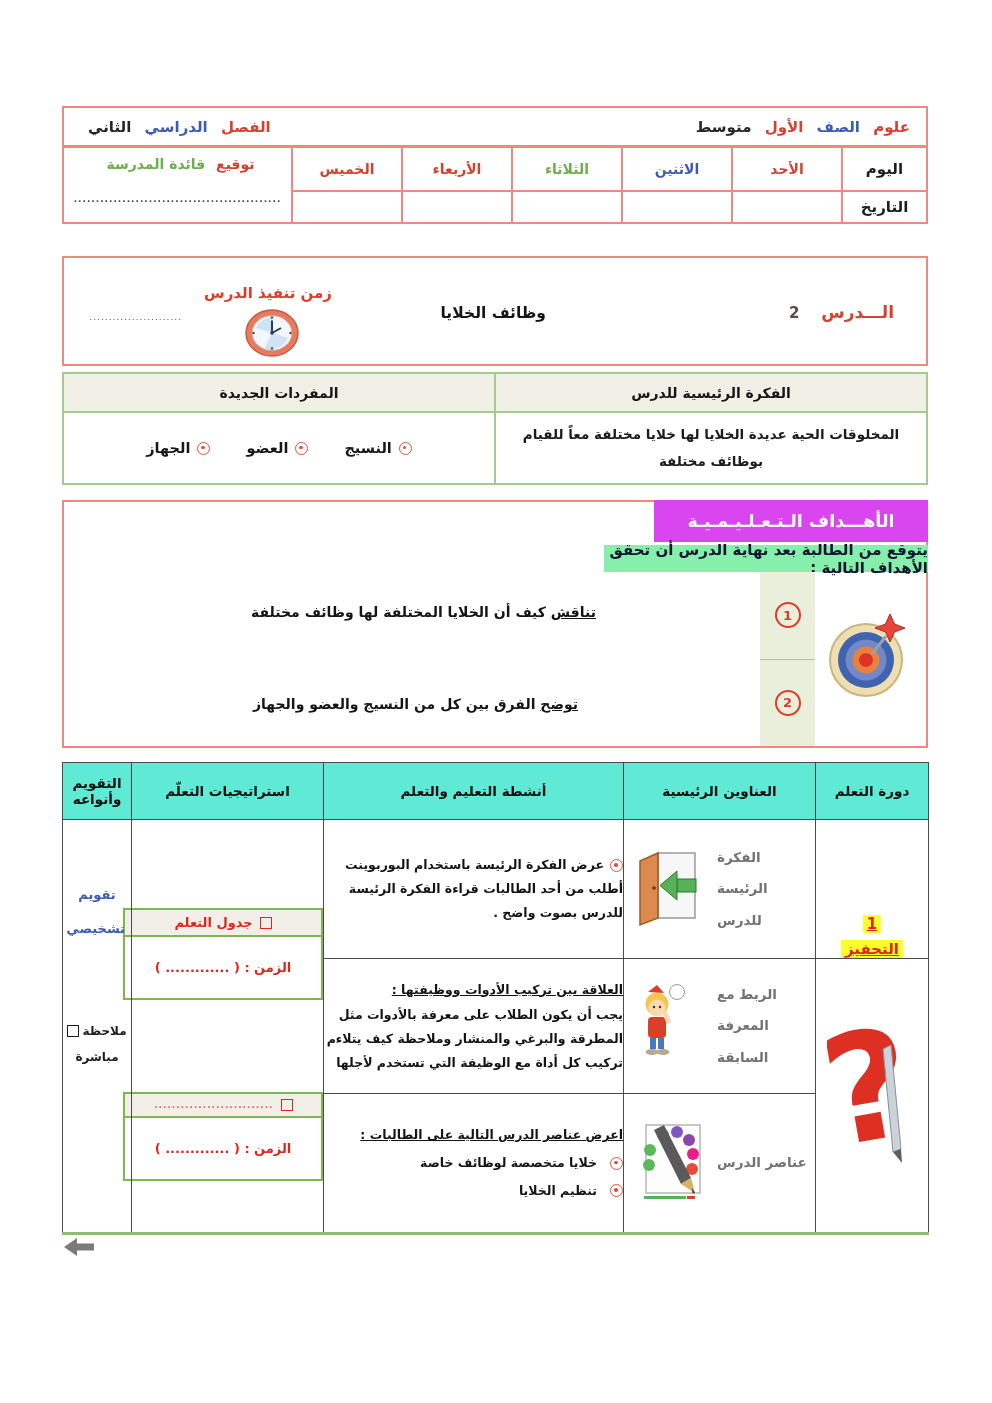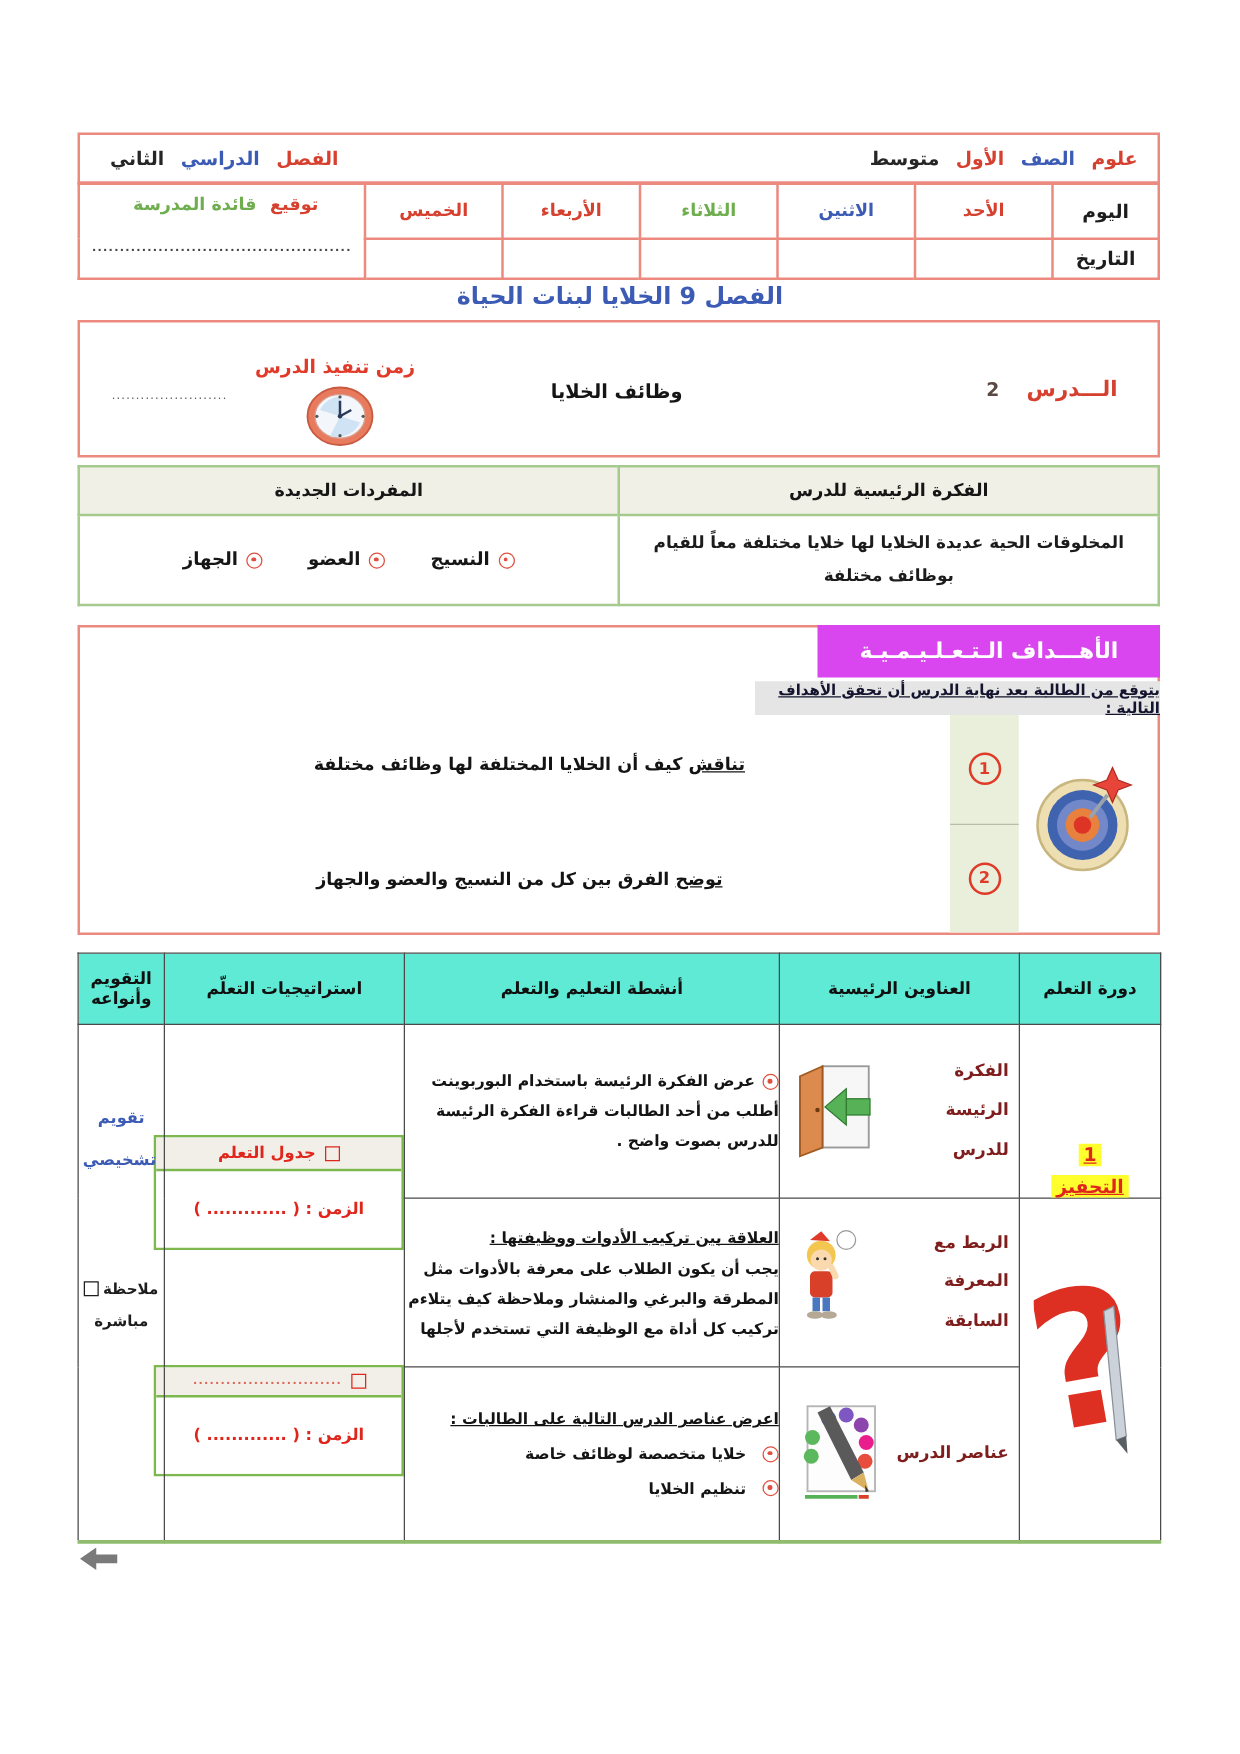--- a/index.html
+++ b/index.html
@@ -58,23 +58,23 @@
   .rbullet{display:inline-block;width:11px;height:11px;border:1.5px solid #e05040;
            border-radius:50%;position:relative;flex:0 0 auto;}
   .rbullet::after{content:"";position:absolute;left:3px;top:3px;width:3.5px;height:3.5px;
            background:#e05040;border-radius:50%;}
 
   
   .obj-box{left:62px;top:500px;width:866px;height:248px;border:2px solid #ec8a80;}
   .obj-banner{position:absolute;right:-2px;top:-2px;width:274px;height:42px;background:#d946ef;
               color:#fff;font-size:17.5px;font-weight:bold;display:flex;align-items:center;
               justify-content:center;letter-spacing:1px;}
-  .obj-expect{position:absolute;right:-2px;top:43px;width:324px;height:27px;background:#e5e5e5;
-              display:flex;align-items:center;justify-content:center;font-size:12px;
-              font-weight:bold;color:#14142e;text-decoration:underline;}
+  .obj-expect{position:absolute;right:-2px;top:43px;width:324px;height:27px;background:#86efac;
+              display:flex;align-items:center;justify-content:center;font-size:15px;
+              font-weight:bold;color:#14142e;}
   .obj-strip{position:absolute;right:111px;top:70px;bottom:0;width:55px;background:#e9efdb;
              display:flex;flex-direction:column;}
   .obj-strip .gcell{flex:1;display:flex;align-items:center;justify-content:center;}
   .obj-strip .gcell:first-child{border-bottom:1px solid #bcbcac;}
   .onum{width:22px;height:22px;border:2px solid #e03a28;border-radius:50%;color:#e03a28;
         font-weight:bold;font-size:13px;display:flex;align-items:center;justify-content:center;}
   .target-wrap{position:absolute;right:18px;top:92px;}
   .obj-text{position:absolute;font-size:14px;font-weight:bold;color:#141414;direction:rtl;white-space:nowrap;}
   .obj1{right:330px;top:102px;}
   .obj2{right:348px;top:194px;}
@@ -89,21 +89,21 @@
   col.c-strat{width:192px;} col.c-eval{width:69px;}
 
   td.cycle1{height:138px;vertical-align:bottom;text-align:center;padding-bottom:12px;}
   .chip{display:inline-block;background:#ffff2d;color:#e0261c;font-weight:bold;
         text-decoration:underline;padding:0 4px;font-size:15px;}
   .chip-num{font-size:15px;margin-bottom:6px;}
   td.qmark{text-align:center;vertical-align:middle;}
 
   td.topic{vertical-align:middle;}
   .topic-inner{display:flex;align-items:center;justify-content:space-between;padding:0 8px;}
-  .topic-label{width:90px;font-size:13.5px;font-weight:bold;color:#7f1d1d;line-height:2.3;text-align:right;}
+  .topic-label{width:90px;font-size:13.5px;font-weight:bold;color:#737373;line-height:2.3;text-align:left;}
   .topic-icon{flex:0 0 auto;}
 
   td.act{vertical-align:middle;padding:10px 14px;font-size:12.5px;font-weight:bold;
          color:#141414;line-height:1.9;text-align:right;}
   td.act .rbullet{margin-left:6px;vertical-align:middle;}
   .act-title{text-decoration:underline;margin-bottom:2px;}
   .act-line{display:flex;align-items:center;gap:7px;margin-top:4px;}
 
   td.strat{vertical-align:top;}
   .sbox{width:200px;margin:0 auto;border:2px solid #7db84f;box-sizing:border-box;}
@@ -164,21 +164,20 @@
       <td class="dt-lbl">التاريخ</td>
       <td></td>
       <td></td>
       <td></td>
       <td></td>
       <td></td>
     </tr>
   </tbody>
     </table>
 
-  <div class="abs chapter">الفصل 9 الخلايا لبنات الحياة</div>
 
   <div class="abs lesson-box">
     <div class="lesson-label">
       <span>الـــدرس</span>
       <span class="lesson-num">2</span>
     </div>
     <div class="lesson-title">وظائف الخلايا</div>
     <div class="time-label">زمن تنفيذ الدرس</div>
     <div class="clock-wrap">
       <svg width="56" height="50" viewBox="0 0 56 50">

